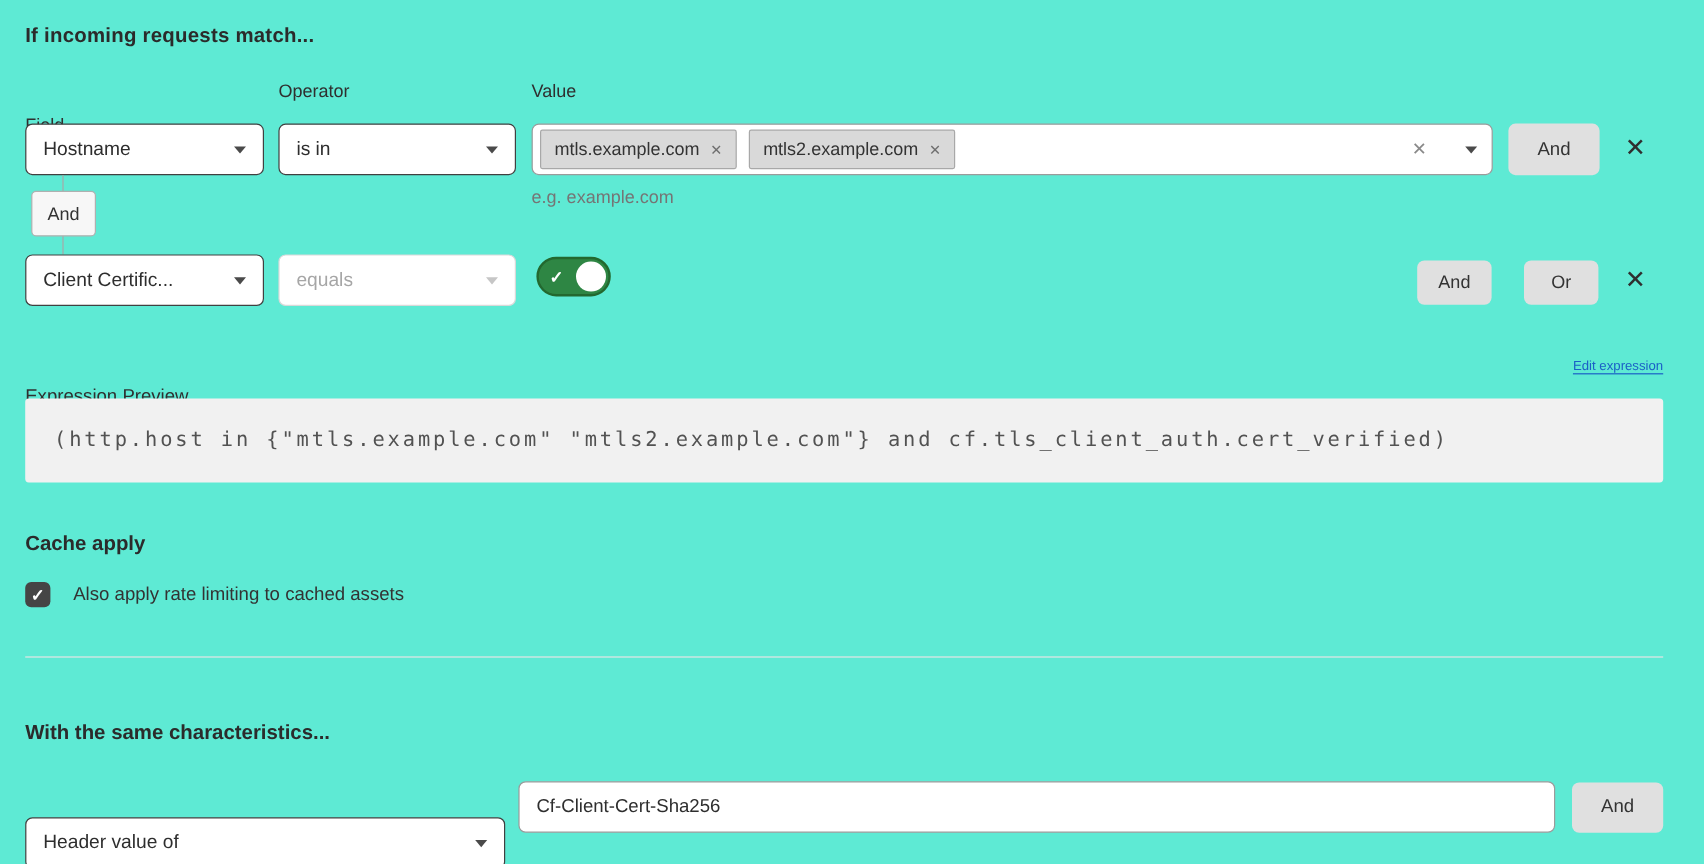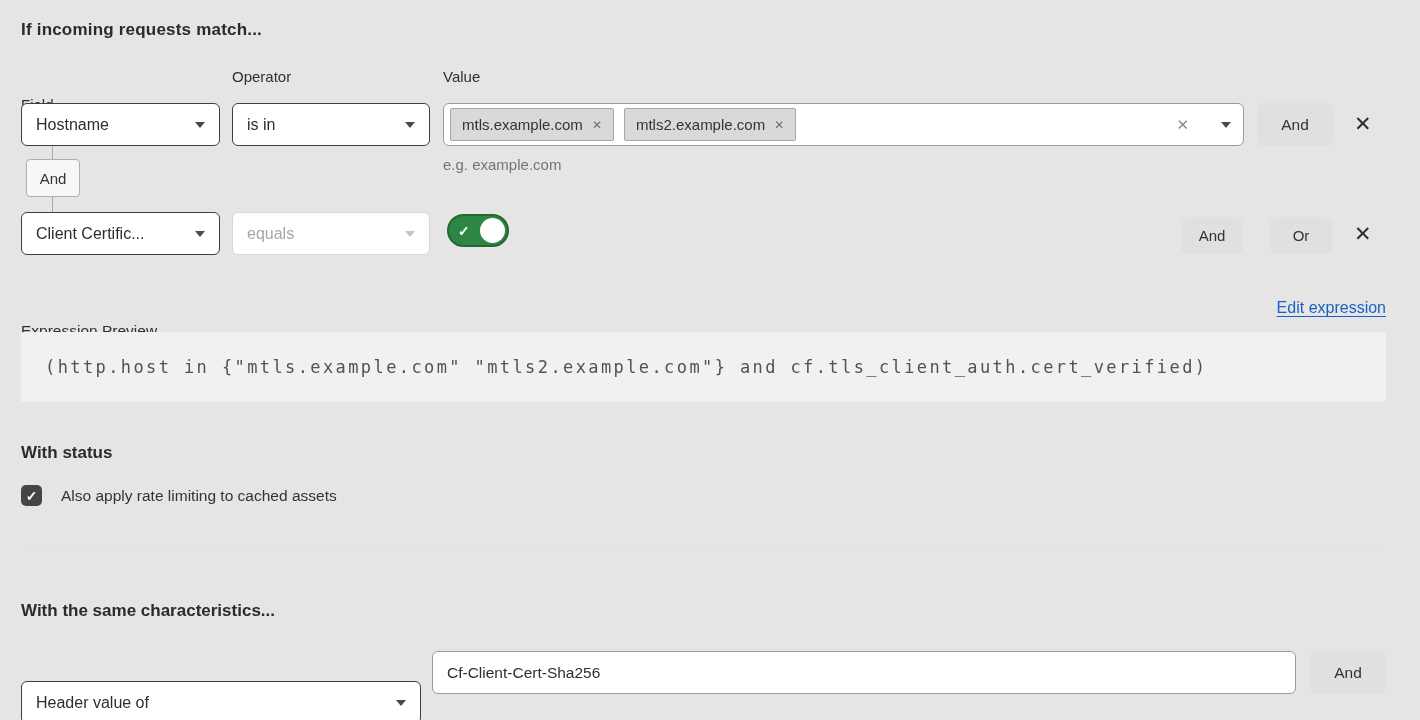--- a/index.html
+++ b/index.html
@@ -1,18 +1,18 @@
 <!DOCTYPE html>
 <html><head>
 <meta charset="utf-8">
 <style>
   * { margin:0; padding:0; box-sizing:border-box; }
   html,body { background:#fff; }
   body { font-family:"Liberation Sans", sans-serif; color:#333; }
-  .canvas { position:relative; width:1420px; height:720px; background:#e5e5e5; overflow:hidden; }
+  .canvas { position:relative; width:1420px; height:720px; background:#5eead4; overflow:hidden; }
 
   .h1 { position:absolute; font-size:17px; font-weight:700; color:#2b2b2b; letter-spacing:.2px; }
   .col-label { position:absolute; font-size:15px; color:#2f2f2f; }
 
   .sel { position:absolute; height:43px; background:#fff; border:1px solid #404040; border-radius:6px;
          display:flex; align-items:center; justify-content:space-between; padding:12px 14px;
          font-size:16px; color:#2e2e2e; cursor:pointer; }
   .sel .sel-text { white-space:nowrap; overflow:hidden; text-overflow:ellipsis; }
   .chev { width:0; height:0; border-left:5px solid transparent; border-right:5px solid transparent;
           border-top:6px solid #4a4a4a; margin-left:10px; flex:none; }
@@ -38,21 +38,21 @@
   .conn-box { position:absolute; left:26px; top:159px; width:54px; height:38px; background:#f7f7f7;
               border:1px solid #b0b0b0; border-radius:4px; display:flex; align-items:center;
               justify-content:center; font-size:15px; color:#333; cursor:pointer; }
 
   .toggle { position:absolute; left:447px; top:214px; width:62px; height:33px; border-radius:17px;
             background:#2e8644; border:2px solid #23682f; display:flex; align-items:center; cursor:pointer; }
   .toggle .tick { color:#fff; font-size:14px; font-weight:700; margin-left:9px; }
   .toggle .knob { position:absolute; right:2px; top:2px; width:25px; height:25px; border-radius:50%; background:#fff; }
 
   .expr-label { position:absolute; left:21px; top:299px; font-size:15.5px; color:#2f2f2f;margin-top:23px; }
-  .edit-link { position:absolute; right:34px; top:299px; font-size:16px; color:#1b60c6;
+  .edit-link { position:absolute; right:34px; top:299px; font-size:11px; color:#1b60c6;
                text-decoration:underline; text-underline-offset:3px; cursor:pointer; }
   .codeblock { position:absolute; left:21px; top:332px; width:1365px; height:70px; background:#f1f1f1;
                border-radius:3px; display:flex; align-items:center; padding-left:24px; }
   .code { font-family:"DejaVu Sans Mono", monospace; font-size:17px; letter-spacing:2.4px;
           color:#525252; white-space:nowrap; }
 
   .h2 { position:absolute; font-size:17px; font-weight:700; color:#2b2b2b; }
   .checkbox { position:absolute; left:21px; top:485px; width:21px; height:21px; background:#454545;
               border-radius:5px; display:flex; align-items:center; justify-content:center; cursor:pointer; }
   .checkbox .tick { color:#fff; font-size:14px; font-weight:700; line-height:1; }
@@ -124,21 +124,21 @@
   <button class="btn" style="left:1181px; top:217px; width:62px; height:37px; font-size:15px;">And</button>
   <button class="btn" style="left:1270px; top:217px; width:62px; height:37px; font-size:15px;">Or</button>
   <span class="close-x" style="left:1354px; top:223px;">✕</span>
 
   <div class="expr-label">Expression Preview</div>
   <a class="edit-link">Edit expression</a>
   <div class="codeblock">
     <span class="code">(http.host in {"mtls.example.com" "mtls2.example.com"} and cf.tls_client_auth.cert_verified)</span>
   </div>
 
-  <div class="h2" style="left:21px; top:443px;">With status</div>
+  <div class="h2" style="left:21px; top:443px;">Cache apply</div>
   <div class="checkbox">
     <span class="tick">✓</span>
   </div>
   <div class="cb-label">Also apply rate limiting to cached assets</div>
 
   <div class="divider"></div>
 
   <div class="h2" style="left:21px; top:601px;">With the same characteristics...</div>
   <div class="sel" style="left:21px; top:681px; width:400px;">
     <span class="sel-text">Header value of</span>

